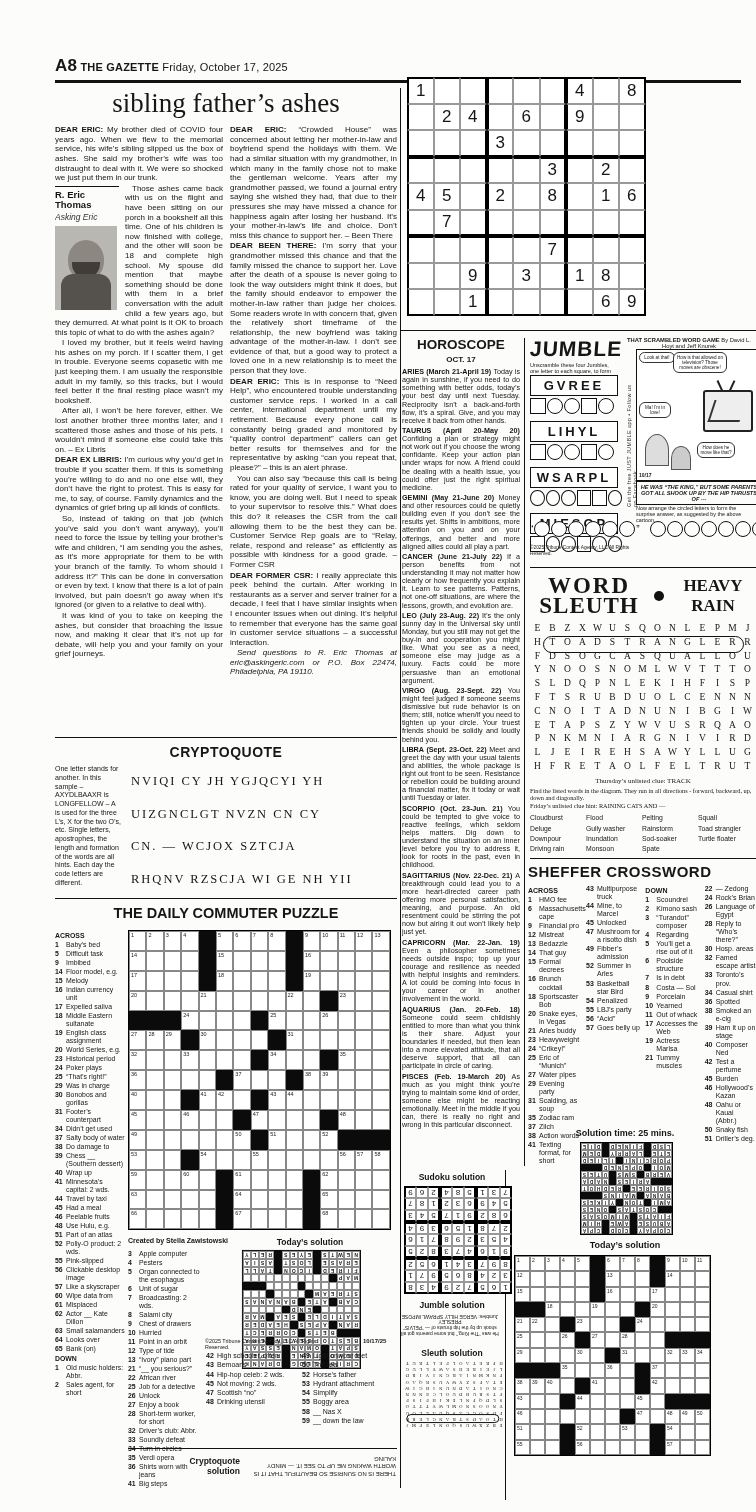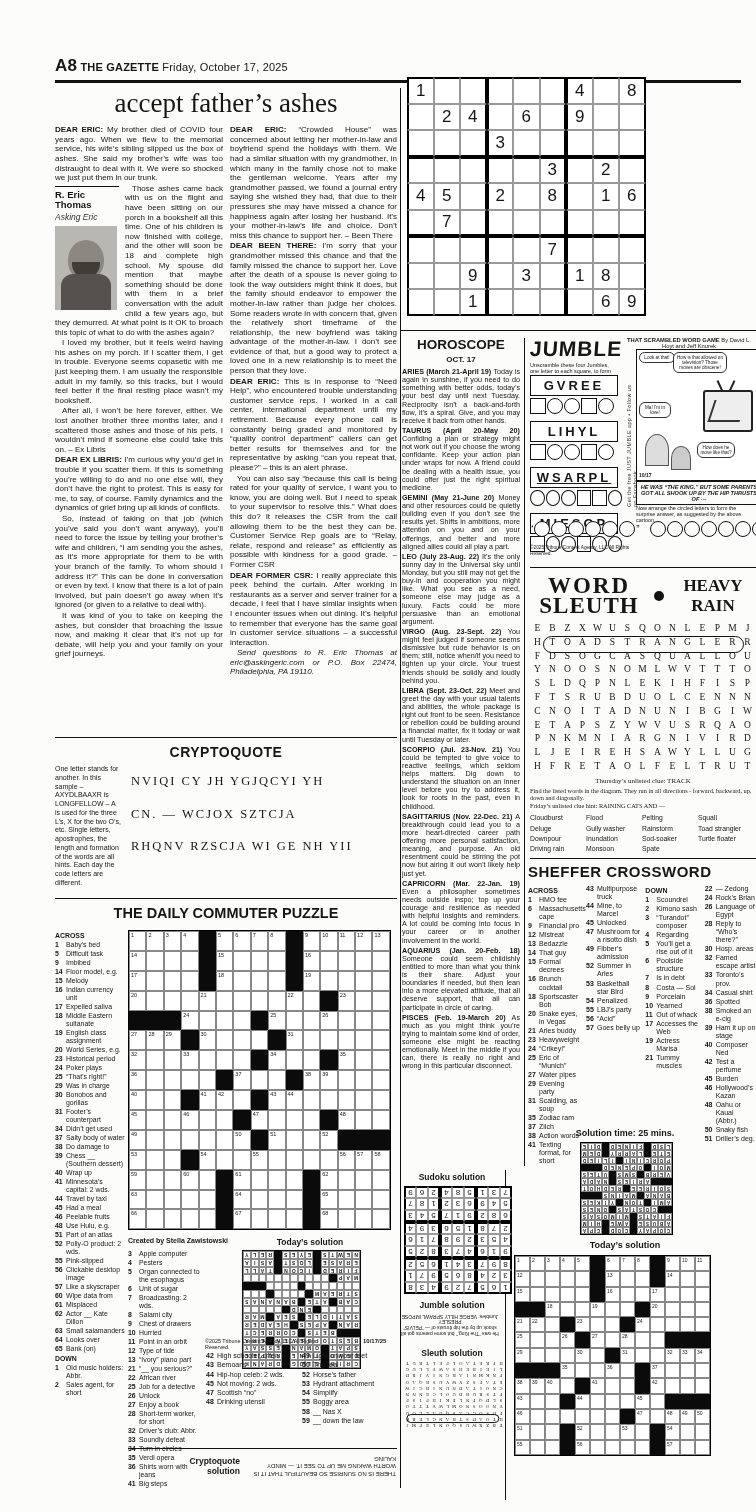--- a/index.html
+++ b/index.html
@@ -66,21 +66,21 @@
     <span>Friday, October 17, 2025</span>
   </div>
   <div class="hr" style="left:55px;top:80px;width:686px;height:2.5px"></div>
 
   <div class="hr" style="left:400px;top:88px;width:1px;height:1400px"></div>
   <div class="hr" style="left:524px;top:338px;width:1px;height:828px"></div>
   <div class="hr" style="left:505px;top:1170px;width:1px;height:330px"></div>
 
   <div class="abs" style="left:55px;top:88px;width:342px;height:646px;overflow:hidden">
     <div id="art-title">
-        <div>accept father’s ashes</div>
+        <div>sibling father’s ashes</div>
     </div>
     <div style="display:flex;gap:7px;margin-top:7px">
       <div class="coltxt" id="artc1" style="width:168px;height:562px;overflow:hidden">
           <p class="noind"><b>DEAR ERIC: </b>My brother died of COVID four years ago. When we flew to the memorial service, his wife’s sibling slipped us the box of ashes. She said my brother’s wife was too distraught to deal with it. We were so shocked we just put them in our trunk.</p>
           <div class="byl">
             <div class="nm">R. Eric</div>
             <div class="nm">Thomas</div>
             <div class="sb it">Asking Eric</div>
             <div class="photo">
               <div class="hd"></div>
@@ -191,24 +191,25 @@
     </div>
   <div class="hr" style="left:400px;top:330px;width:356px;height:1px"></div>
 
   <div class="abs" style="left:402px;top:337px;width:118px;height:832px;overflow:hidden">
     <div class="ctr" style="font-size:13.5px;font-weight:bold">HOROSCOPE</div>
     <div class="ctr" style="font-size:8px;font-weight:bold;margin:3px 0 4px">OCT. 17</div>
     <div id="horo-list" style="font-size:7.2px;line-height:1.13;text-align:justify">
         <div style="margin-bottom: 2px;"><b>ARIES (March 21-April 19) </b>Today is again in sunshine, if you need to do something with better odds, today’s your best day until next Tuesday. Reciprocity isn’t a back-and-forth flow, it’s a spiral. Give, and you may receive it back from other hands.</div>
         <div style="margin-bottom: 2px;"><b>TAURUS (April 20-May 20) </b>Confiding a plan or strategy might not work out if you choose the wrong confidante. Keep your action plan under wraps for now. A friend could be dealing with a health issue, you could offer just the right spiritual medicine.</div>
         <div style="margin-bottom: 2px;"><b>GEMINI (May 21-June 20) </b>Money and other resources could be quietly building even if you don’t see the results yet. Shifts in ambitions, more attention on you and on your offerings, and better and more aligned allies could all play a part.</div>
+        <div style="margin-bottom: 2px;"><b>CANCER (June 21-July 22) </b>If a person benefits from not understanding it may not matter how clearly or how frequently you explain it. Learn to see patterns. Patterns, not one-off situations, are where the lessons, growth, and evolution are.</div>
         <div style="margin-bottom: 2px;"><b>LEO (July 23-Aug. 22) </b>It’s the only sunny day in the Universal sky until Monday, but you still may not get the buy-in and cooperation you might like. What you see as a need, someone else may judge as a luxury. Facts could be more persuasive than an emotional argument.</div>
         <div style="margin-bottom: 2px;"><b>VIRGO (Aug. 23-Sept. 22) </b>You might feel judged if someone seems dismissive but rude behavior is on them; still, notice when/if you need to tighten up your circle. Your truest friends should be solidly and loudly behind you.</div>
         <div style="margin-bottom: 2px;"><b>LIBRA (Sept. 23-Oct. 22) </b>Meet and greet the day with your usual talents and abilities, the whole package is right out front to be seen. Resistance or rebellion could be building around a financial matter, fix it today or wait until Tuesday or later.</div>
-        <div style="margin-bottom: 2px;"><b>SCORPIO (Jul. 23-Nov. 21) </b>You could be tempted to give voice to reactive feelings, which seldom helps matters. Dig down to understand the situation on an inner level before you try to address it, look for roots in the past, even in childhood.</div>
+        <div style="margin-bottom: 2px;"><b>SCORPIO (Oct. 23-Jun. 21) </b>You could be tempted to give voice to reactive feelings, which seldom helps matters. Dig down to understand the situation on an inner level before you try to address it, look for roots in the past, even in childhood.</div>
         <div style="margin-bottom: 2px;"><b>SAGITTARIUS (Nov. 22-Dec. 21) </b>A breakthrough could lead you to a more heart-directed career path offering more personal satisfaction, meaning, and purpose. An old resentment could be stirring the pot now but airing it out won’t likely help just yet.</div>
         <div style="margin-bottom: 2px;"><b>CAPRICORN (Mar. 22-Jan. 19) </b>Even a philosopher sometimes needs outside inspo; top up your courage and resilience as needed with helpful insights and reminders. A lot could be coming into focus in your career or in another involvement in the world.</div>
         <div style="margin-bottom: 2px;"><b>AQUARIUS (Jan. 20-Feb. 18) </b>Someone could seem childishly entitled to more than what you think is their share. Adjust your boundaries if needed, but then lean into a more elevated attitude, that all deserve support, that all can participate in circle of caring.</div>
         <div style="margin-bottom: 2px;"><b>PISCES (Feb. 19-March 20) </b>As much as you might think you’re trying to maintain some kind of order, someone else might be reacting emotionally. Meet in the middle if you can, there is really no right and wrong in this particular disconnect.</div>
       </div>
   </div>
 
   <div class="abs ctr" style="left:402px;top:1172px;width:100px;font-size:8.5px;font-weight:bold">Sudoku solution</div>
   <div class="abs flip" style="left:404px;top:1186px">
       <div id="sud-sol" class="sud" style="grid-template-columns: repeat(9, 12px);">
@@ -516,21 +517,21 @@
         <div style="margin-bottom: 7px;">
           <div class="jtile" style="width: 86px; height: 19px;">LIHYL</div>
           <div class="jcells">
             <div class="jc"></div>
             <div class="jc cir"></div>
             <div class="jc cir"></div>
             <div class="jc"></div>
             <div class="jc cir"></div>
           </div>
         </div>
-        <div style="margin-bottom: 7px; text-decoration: underline;">
+        <div style="margin-bottom: 7px;">
           <div class="jtile" style="width: 86px; height: 19px;">WSARPL</div>
           <div class="jcells">
             <div class="jc cir"></div>
             <div class="jc cir"></div>
             <div class="jc cir"></div>
             <div class="jc"></div>
             <div class="jc"></div>
             <div class="jc cir"></div>
           </div>
         </div>
@@ -1643,20 +1644,21 @@
       </div>
     </div>
 
   <div class="hr" style="left:55px;top:737px;width:342px;height:1px"></div>
   <div class="abs" style="left:55px;top:744px;width:342px">
     <div class="ctr" style="font-size:14px;font-weight:bold;letter-spacing:.5px">CRYPTOQUOTE</div>
     <div style="display:flex;gap:10px;margin-top:5px">
       <div style="width:66px;font-size:7px;line-height:1.25">One letter stands for another. In this sample – AXYDLBAAXR is LONGFELLOW – A is used for the three L’s, X for the two O’s, etc. Single letters, apostrophes, the length and formation of the words are all hints. Each day the code letters are different.</div>
       <div id="crypto-lines" class="serif" style="flex:1;font-size:12.5px;letter-spacing:2px;line-height:2.6">
           <div>NVIQI   CY   JH   YGJQCYI   YH</div>
+          <div>UIZGNCLGT   NVZN   CN   CY</div>
           <div>CN.   —   WCJOX   SZTCJA</div>
           <div>RHQNV   RZSCJA   WI   GE   NH   YII</div>
         </div>
     </div>
   </div>
   <div class="hr" style="left:55px;top:898px;width:342px;height:1px"></div>
 
   <div class="abs ctr" style="left:55px;top:905px;width:342px;font-size:14.5px;font-weight:bold">THE DAILY COMMUTER PUZZLE</div>
   <div class="abs" style="left:55px;top:930px;width:70px;height:532px;overflow:hidden;font-size:6.9px;line-height:1.16" id="cmA">
       <div class="cluehead">ACROSS</div>

